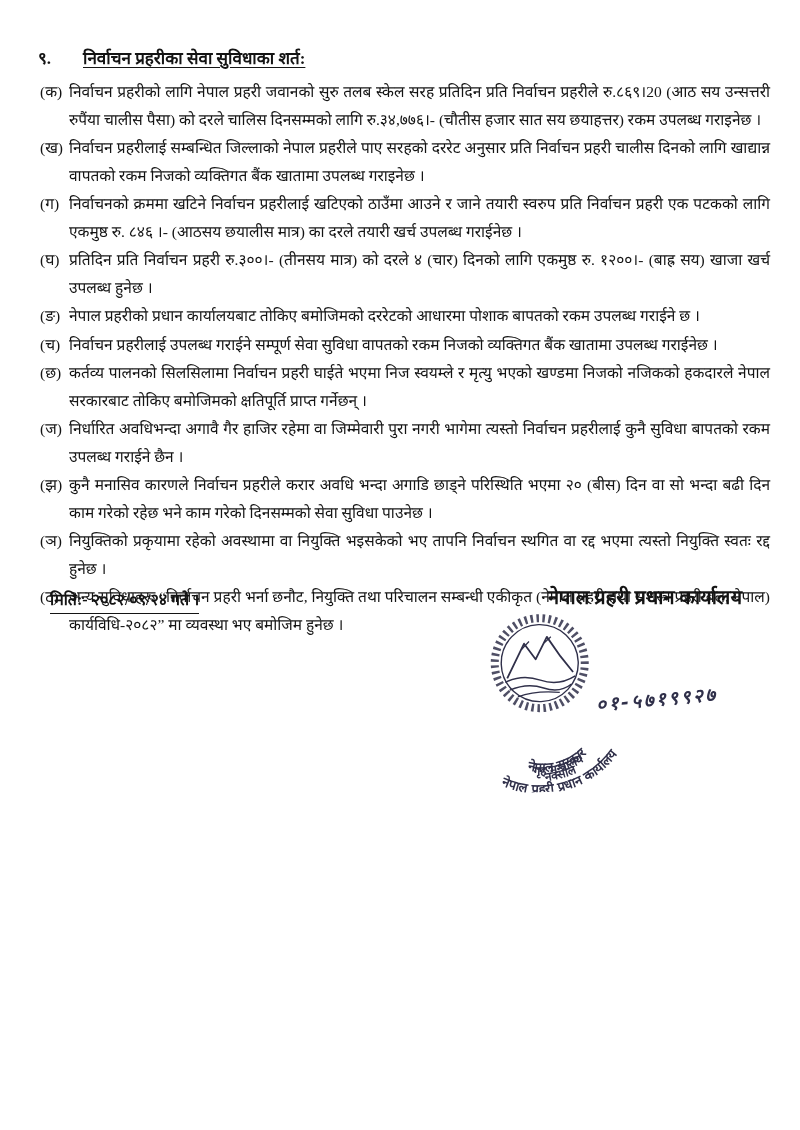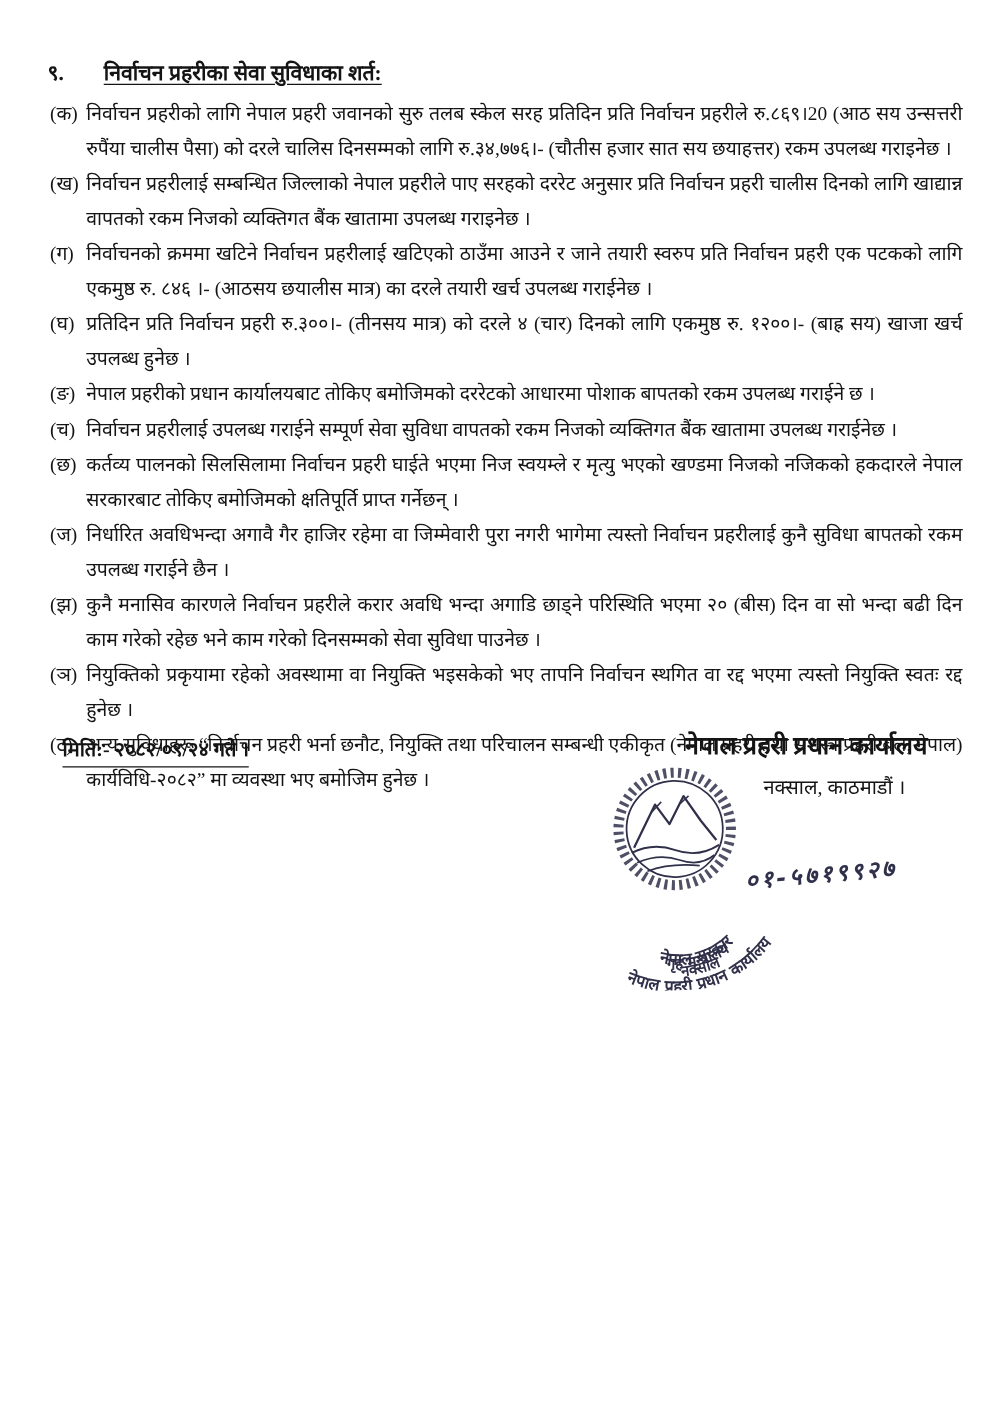--- a/index.html
+++ b/index.html
@@ -104,21 +104,20 @@
     </div>
   </div>
 </div>
 
 <div class="date-line">मिति:- २०८२/०९/२४ गते ।</div>
 
 <div class="office-block">
   <div class="office-name">नेपाल प्रहरी प्रधान कार्यालय</div>
 </div>
 <div class="office-sub">
-  <div class="office-line">नक्साल, काठमाडौं ।</div>
 </div>
 
 <svg class="stamp-svg" width="270" height="185" viewBox="0 0 270 185" xmlns="http://www.w3.org/2000/svg">
   <g stroke="#30304a" fill="none">
 
     <circle cx="103" cy="56" r="45" stroke-width="8" stroke-dasharray="2.5 3.5" opacity="0.85"></circle>
     <circle cx="103" cy="56" r="38.5" stroke-width="1.4"></circle>
 
     <path d="M70,70 L88,36 L99,52 L111,30 L124,50 L136,66" stroke-width="1.8" stroke-linejoin="round"></path>
     <path d="M85,42 L93,34 M108,36 L115,30" stroke-width="1.2"></path>

